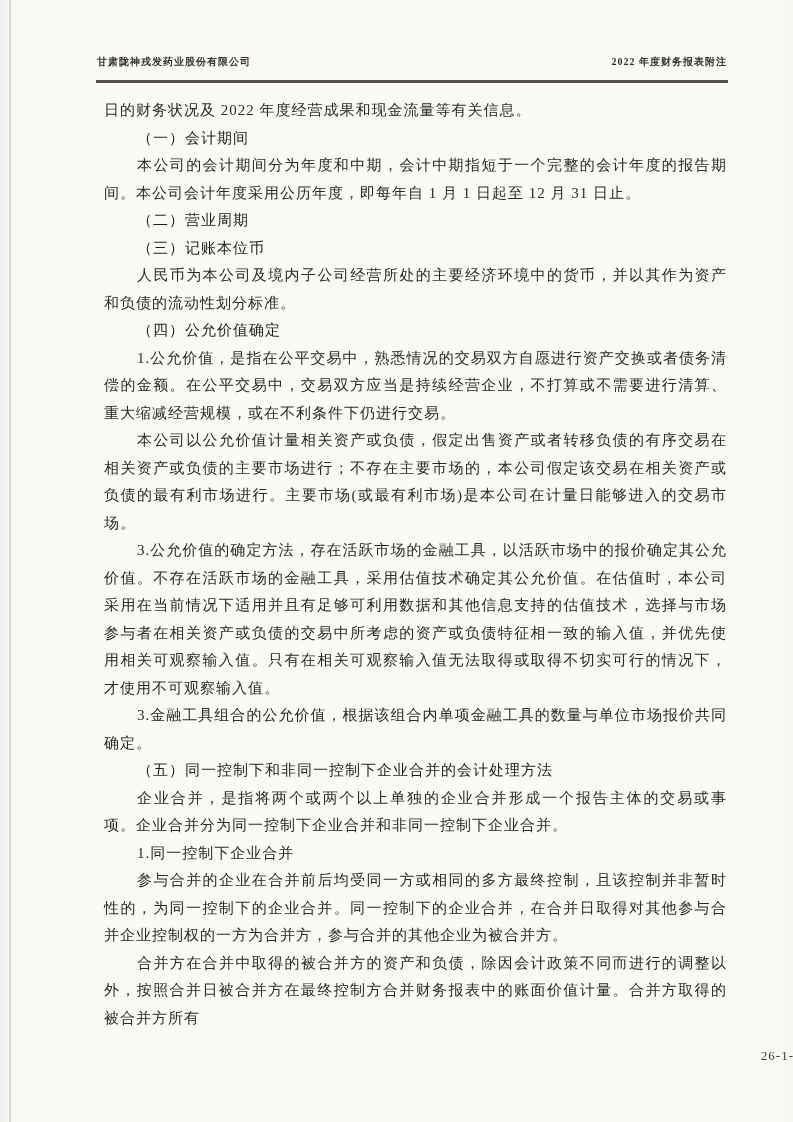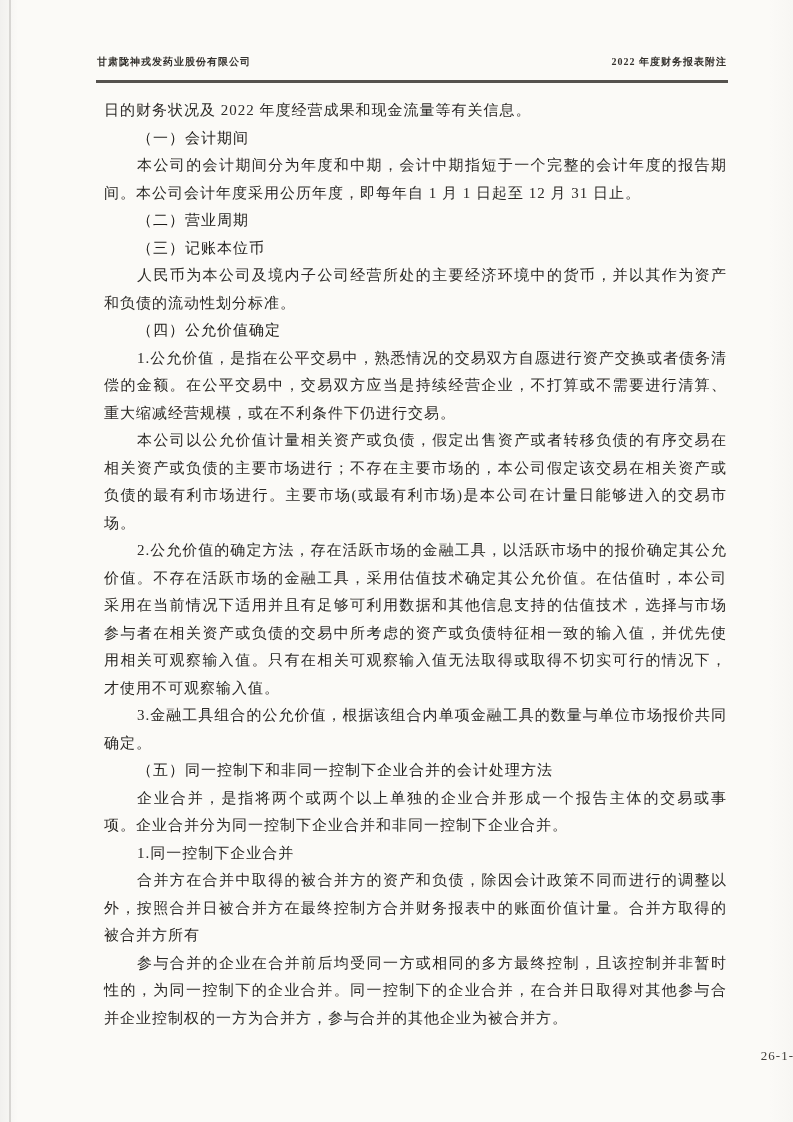--- a/index.html
+++ b/index.html
@@ -95,25 +95,25 @@
   <div class="content">
       <p class="para-continuation">日的财务状况及 2022 年度经营成果和现金流量等有关信息。</p>
       <p class="para-heading2">（一）会计期间</p>
       <p class="para-body">本公司的会计期间分为年度和中期，会计中期指短于一个完整的会计年度的报告期间。本公司会计年度采用公历年度，即每年自 1 月 1 日起至 12 月 31 日止。</p>
       <p class="para-heading2">（二）营业周期</p>
       <p class="para-heading2">（三）记账本位币</p>
       <p class="para-body">人民币为本公司及境内子公司经营所处的主要经济环境中的货币，并以其作为资产和负债的流动性划分标准。</p>
       <p class="para-heading2">（四）公允价值确定</p>
       <p class="para-body">1.公允价值，是指在公平交易中，熟悉情况的交易双方自愿进行资产交换或者债务清偿的金额。在公平交易中，交易双方应当是持续经营企业，不打算或不需要进行清算、重大缩减经营规模，或在不利条件下仍进行交易。</p>
       <p class="para-body">本公司以公允价值计量相关资产或负债，假定出售资产或者转移负债的有序交易在相关资产或负债的主要市场进行；不存在主要市场的，本公司假定该交易在相关资产或负债的最有利市场进行。主要市场(或最有利市场)是本公司在计量日能够进入的交易市场。</p>
-      <p class="para-body">2.公允价值的确定方法，存在活跃市场的金融工具，以活跃市场中的报价确定其公允价值。不存在活跃市场的金融工具，采用估值技术确定其公允价值。在估值时，本公司采用在当前情况下适用并且有足够可利用数据和其他信息支持的估值技术，选择与市场参与者在相关资产或负债的交易中所考虑的资产或负债特征相一致的输入值，并优先使用相关可观察输入值。只有在相关可观察输入值无法取得或取得不切实可行的情况下，才使用不可观察输入值。</p>
+      <p class="para-body">3.公允价值的确定方法，存在活跃市场的金融工具，以活跃市场中的报价确定其公允价值。不存在活跃市场的金融工具，采用估值技术确定其公允价值。在估值时，本公司采用在当前情况下适用并且有足够可利用数据和其他信息支持的估值技术，选择与市场参与者在相关资产或负债的交易中所考虑的资产或负债特征相一致的输入值，并优先使用相关可观察输入值。只有在相关可观察输入值无法取得或取得不切实可行的情况下，才使用不可观察输入值。</p>
       <p class="para-body">3.金融工具组合的公允价值，根据该组合内单项金融工具的数量与单位市场报价共同确定。</p>
       <p class="para-heading2">（五）同一控制下和非同一控制下企业合并的会计处理方法</p>
       <p class="para-body">企业合并，是指将两个或两个以上单独的企业合并形成一个报告主体的交易或事项。企业合并分为同一控制下企业合并和非同一控制下企业合并。</p>
       <p class="para-body">1.同一控制下企业合并</p>
+      <p class="para-body">参与合并的企业在合并前后均受同一方或相同的多方最终控制，且该控制并非暂时性的，为同一控制下的企业合并。同一控制下的企业合并，在合并日取得对其他参与合并企业控制权的一方为合并方，参与合并的其他企业为被合并方。</p>
       <p class="para-body">合并方在合并中取得的被合并方的资产和负债，除因会计政策不同而进行的调整以外，按照合并日被合并方在最终控制方合并财务报表中的账面价值计量。合并方取得的被合并方所有</p>
-      <p class="para-body">参与合并的企业在合并前后均受同一方或相同的多方最终控制，且该控制并非暂时性的，为同一控制下的企业合并。同一控制下的企业合并，在合并日取得对其他参与合并企业控制权的一方为合并方，参与合并的其他企业为被合并方。</p>
     </div>
 
   <div class="footer">
     <span>26-1-23</span>
   </div>
 </div>
 
 </body></html>

